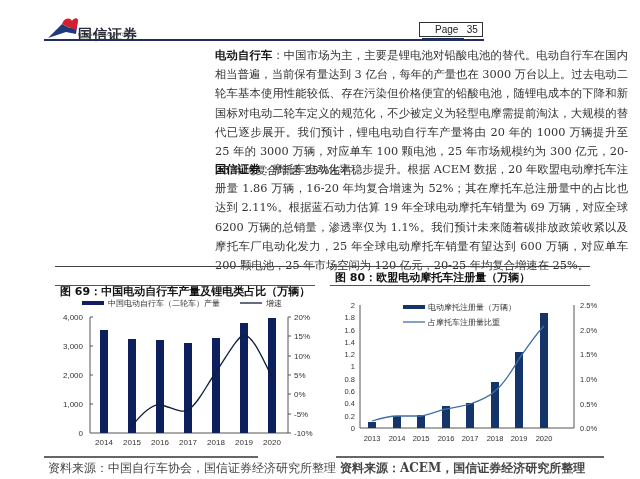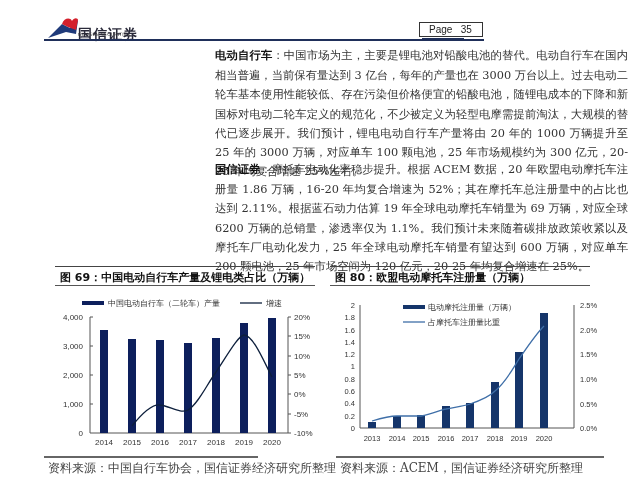--- a/index.html
+++ b/index.html
@@ -1,25 +1,25 @@
 <!DOCTYPE html>
 <html><head>
 <meta charset="utf-8">
 <style>
   html, body { margin:0; padding:0; background:#ffffff; }
   body { width:640px; height:479px; position:relative; overflow:hidden; font-family:"DejaVu Sans", sans-serif; color:#222; }
   .logo { position:absolute; left:44px; top:12px; width:110px; height:30px; }
   .logo-text { position:absolute; left:78px; top:12px; font-size:14px; font-weight:bold; color:#2a2a3a; letter-spacing:1px;margin-top:14px; }
   .logo-sub { position:absolute; left:78px; top:32px; font-size:4.5px; color:#333; letter-spacing:0.3px; }
   .header-rule { position:absolute; left:44px; top:39px; width:440px; height:2px; background:#1f2f5a; }
-  .page-box { position:absolute; left:419px; top:22px; width:64px; height:14px; border:1px solid #333; font-family:"Liberation Sans", sans-serif; font-size:10px; line-height:14px; padding-left:9px; box-sizing:border-box; height:15px; }
+  .page-box { position:absolute; left:419px; top:22px; width:64px; height:14px; border:1px solid #333; font-family:"Liberation Sans", sans-serif; font-size:10px; line-height:14px; padding-left:15px; box-sizing:border-box; height:15px; }
   .page-tab { position:absolute; left:422px; top:38px; width:42px; height:3px; background:#1f2f5a; }
 
   .para { position:absolute; left:215px; width:413px; font-size:11.3px; line-height:19.2px; color:#333; text-align:justify; font-family:"DejaVu Serif", serif; }
-  .para b { font-family:Liberation Mono, monospace; color:#111; }
+  .para b { font-family:Liberation Serif, serif; color:#111; }
 
   .fig-title-rule-top { position:absolute; height:1px; background:#555; }
   .fig-title { position:absolute; font-size:11px; font-weight:bold; color:#111; font-family:"DejaVu Sans", sans-serif; }
   .src { position:absolute; font-size:12px; color:#444; font-family:"DejaVu Serif", serif; }
   svg text { font-family:"Liberation Sans", sans-serif; }
 </style>
 </head>
 <body>
 
 <div>
@@ -40,21 +40,21 @@
 <div class="para" style="top:46px;">
   <b>电动自行车</b><span>：中国市场为主，主要是锂电池对铅酸电池的替代。电动自行车在国内相当普遍，当前保有量达到 3 亿台，每年的产量也在 3000 万台以上。过去电动二轮车基本使用性能较低、存在污染但价格便宜的铅酸电池，随锂电成本的下降和新国标对电动二轮车定义的规范化，不少被定义为轻型电摩需提前淘汰，大规模的替代已逐步展开。我们预计，锂电电动自行车产量将由 20 年的 1000 万辆提升至 25 年的 3000 万辆，对应单车 100 颗电池，25 年市场规模约为 300 亿元，20-25 年均复合增速 25%左右。</span>
 </div>
 
 <div class="para" style="top:160px;">
   <b>国信证券</b><span>：摩托车电动化率稳步提升。根据 ACEM 数据，20 年欧盟电动摩托车注册量 1.86 万辆，16-20 年均复合增速为 52%；其在摩托车总注册量中的占比也达到 2.11%。根据蓝石动力估算 19 年全球电动摩托车销量为 69 万辆，对应全球 6200 万辆的总销量，渗透率仅为 1.1%。我们预计未来随着碳排放政策收紧以及摩托车厂电动化发力，25 年全球电动摩托车销量有望达到 600 万辆，对应单车 200 颗电池，25 年市场空间为 120 亿元，20-25 年均复合增速在 25%。</span>
 </div>
 
 <div>
   <div class="fig-title-rule-top" style="left:55px;top:266px;width:260px;background:#444;"></div>
-  <div class="fig-title" style="left:60px;top:270px;text-align:center;">图 69：中国电动自行车产量及锂电类占比（万辆）</div>
+  <div class="fig-title" style="left:60px;top:284px;text-align:center;">图 69：中国电动自行车产量及锂电类占比（万辆）</div>
   <div class="fig-title-rule-top" style="left:55px;top:285px;width:260px;"></div>
 
   <svg style="position:absolute;left:40px;top:290px;" width="280" height="160" viewBox="0 0 280 160">
 
     <rect x="42" y="11" width="22" height="4" fill="#0d1f5c"></rect>
     <text x="68" y="16" font-size="8" fill="#333" style="font-family:'DejaVu Serif',serif;">中国电动自行车（二轮车）产量</text>
     <line x1="200" y1="13" x2="222" y2="13" stroke="#0d1f3c" stroke-width="1.3"></line>
     <text x="226" y="16" font-size="8" fill="#333" style="font-family:'DejaVu Serif',serif;">增速</text>
 
     <line x1="50" y1="27" x2="50" y2="143" stroke="#555" stroke-width="1"></line>
@@ -179,14 +179,14 @@
       <text x="101" y="151">2015</text>
       <text x="126" y="151">2016</text>
       <text x="150" y="151">2017</text>
       <text x="175" y="151">2018</text>
       <text x="199" y="151">2019</text>
       <text x="224" y="151">2020</text>
     </g>
   </svg>
 
   <div class="fig-title-rule-top" style="left:336px;top:456px;width:268px;height:2px;background:#666;"></div>
-  <div class="src" style="left:340px;top:460px;">资料来源：ACEM，国信证券经济研究所整理</div>
+  <div class="src" style="left:340px;top:460px;font-weight:bold;">资料来源：ACEM，国信证券经济研究所整理</div>
 </div>
 
 </body></html>

